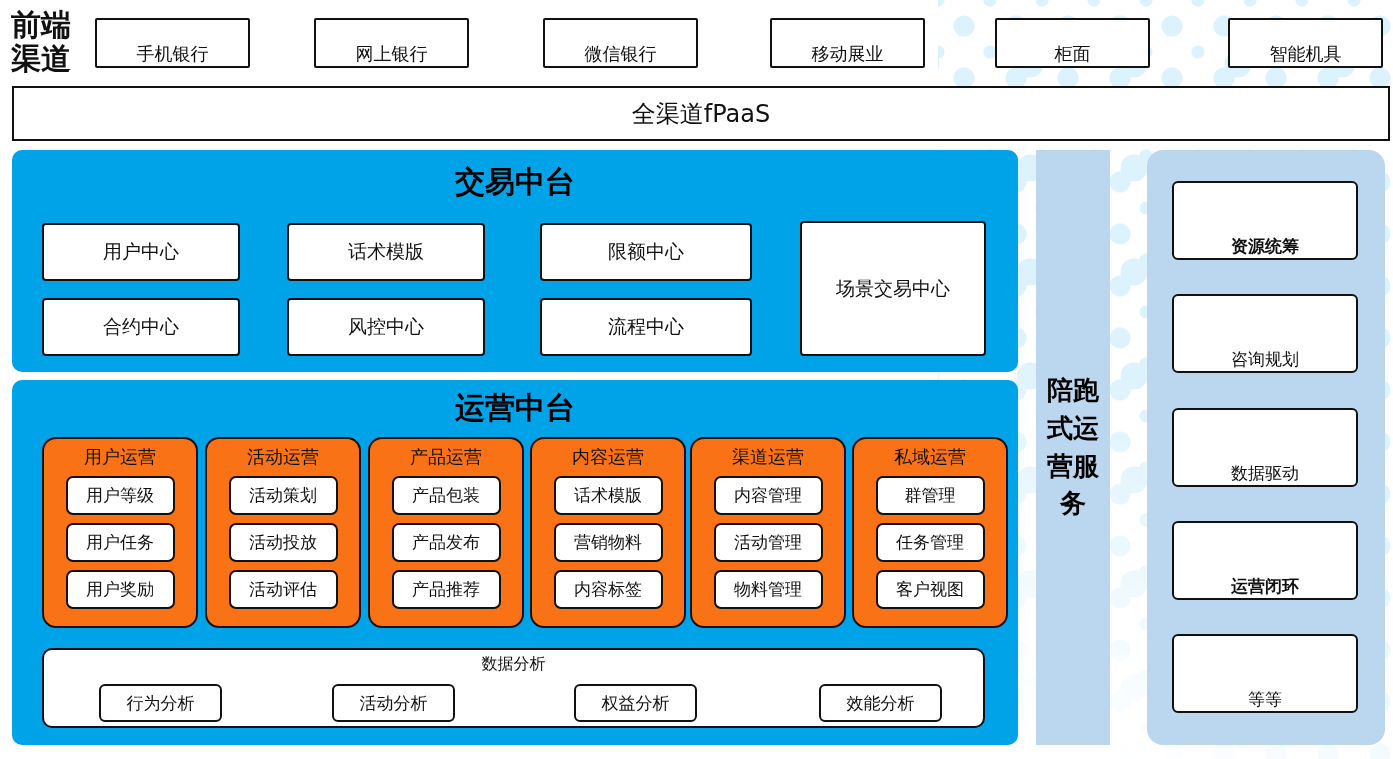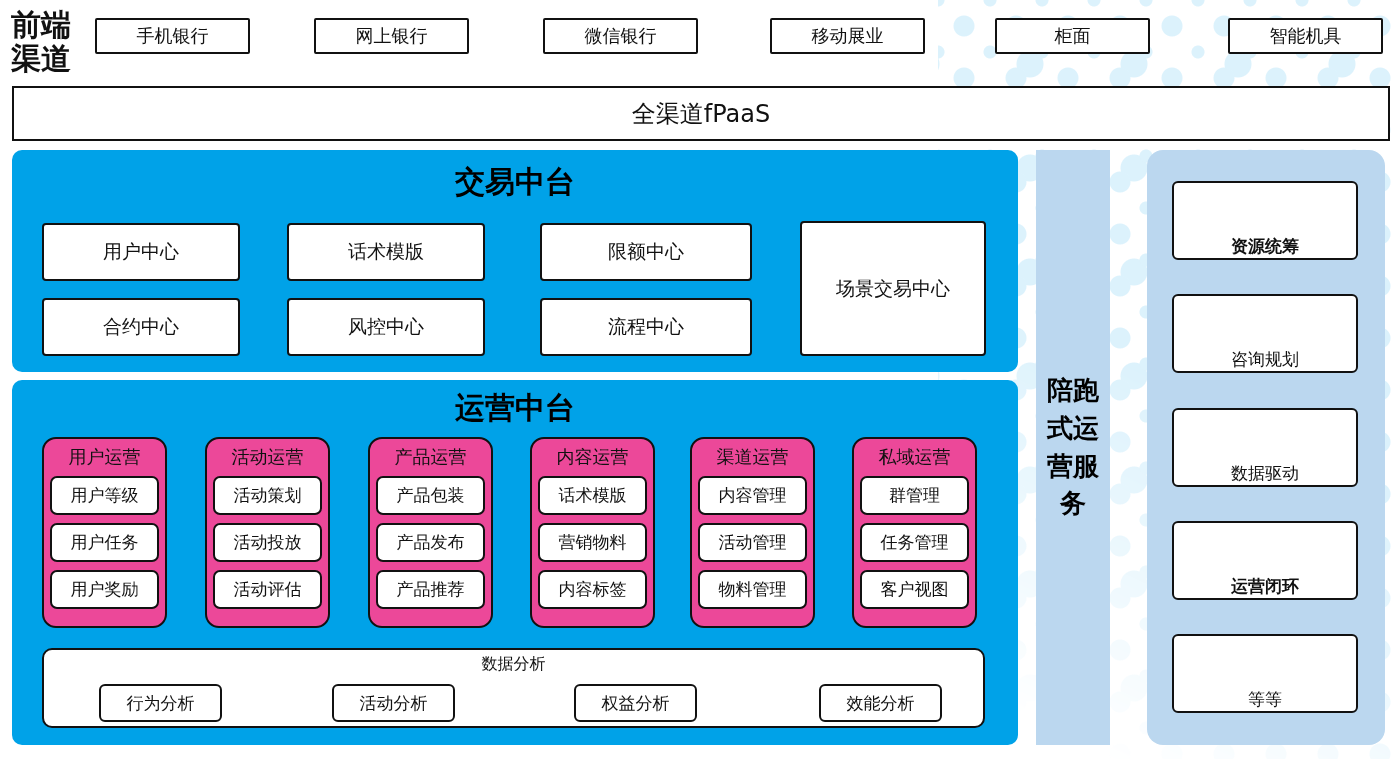--- a/index.html
+++ b/index.html
@@ -29,23 +29,23 @@
   .layer{position:absolute;z-index:1;}
 
   
   .front-label{
     left:8px;top:8px;width:66px;
     font-family:"DejaVu Serif","Liberation Serif",serif;
     font-weight:bold;font-size:30px;line-height:1.12;
     word-break:break-all;text-align:center;
   }
   .channel{
-    top:18px;height:36px;width:155px;background:#fff;
+    top:18px;height:50px;width:155px;background:#fff;
     border:2px solid var(--ink);border-radius:2px;
-    display:flex;align-items:center;justify-content:center;font-size:18px;
+    display:flex;align-items:flex-end;justify-content:center;font-size:18px;
   }
 
   
   .fpaas{
     left:12px;top:86px;width:1378px;height:55px;background:#fff;
     border:2px solid var(--ink);
     display:flex;align-items:center;justify-content:center;
     font-size:24px;font-weight:500;
   }
 
@@ -61,21 +61,21 @@
 
   .wbox{
     position:absolute;background:#fff;border:2px solid var(--ink);
     display:flex;align-items:center;justify-content:center;
   }
   .trade .wbox{border-radius:4px;font-size:19px;}
   .tall{border-radius:10px;}
 
   
   .op-col{
-    position:absolute;top:57px;width:125px;height:191px;background:#ec4899;
+    position:absolute;top:57px;width:156px;height:191px;background:#f97316;
     border:2px solid var(--ink);border-radius:14px;
     display:flex;flex-direction:column;align-items:center;
     padding:7px 10px 12px 10px;
   }
   .op-col .col-header{font-size:18px;line-height:1.2;}
   .op-item{
     margin-top:8px;width:109px;height:39px;background:#fff;
     border:2px solid var(--ink);border-radius:7px;
     display:flex;align-items:center;justify-content:center;font-size:17px;
     flex:0 0 auto;

